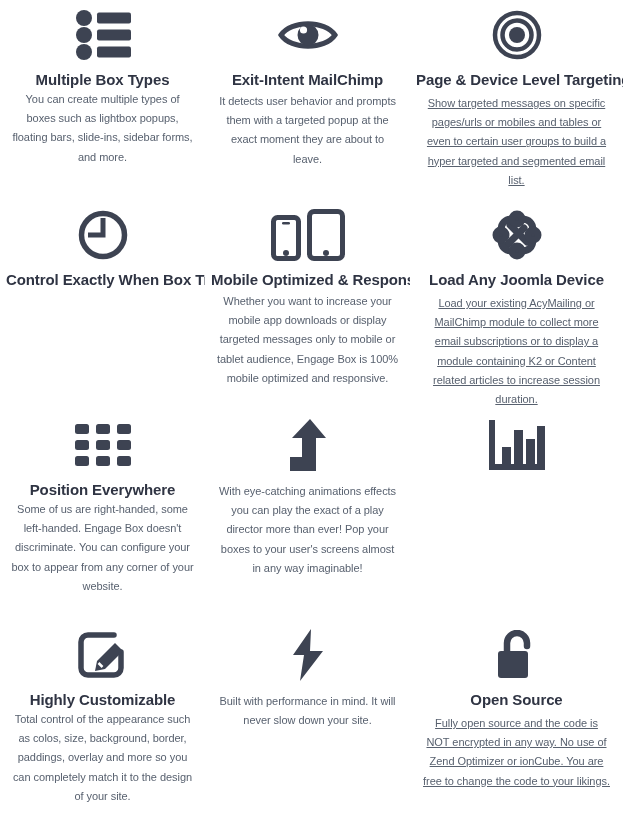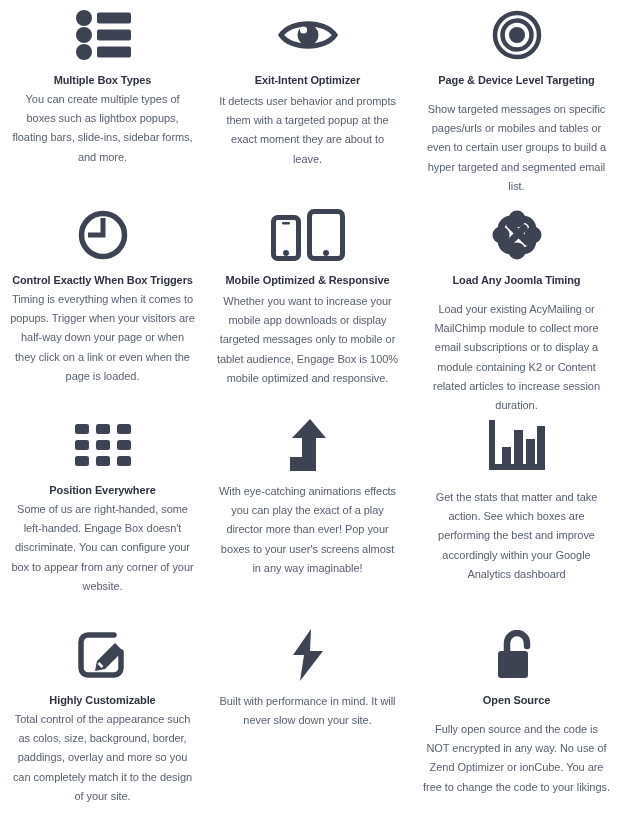--- a/index.html
+++ b/index.html
@@ -28,40 +28,40 @@
   }
   .icon-wrap {
     height: 62px;
     display: flex;
     align-items: center;
     justify-content: center;
     margin-top: 4px;
     margin-bottom: 6px;
   }
   .feature-title {
-    font-size: 11px;
+    font-size: 15px;
     font-weight: bold;
     color: #2f3443;
     line-height: 16px;
     letter-spacing: -0.1px;
     margin-bottom: 2px;
     white-space: nowrap;
     text-align: center;
   }
   .feature-desc {
     font-size: 11px;
     color: #58616f;
     line-height: 19.2px;
     letter-spacing: -0.05px;
     padding: 0 4px;
   }
   
   .col-0 .feature-desc { max-width: 186px; margin: 0 auto; }
   .col-1 .feature-desc { max-width: 184px; margin: 4px auto; }
-  .col-2 .feature-desc { max-width: 188px; margin: 12px auto; }
+  .col-2 .feature-desc { max-width: 188px; margin: 6px auto; text-decoration: underline; }
   svg { display: block; }
 </style>
 </head>
 <body>
 
 <div id="features-grid">
 
   <div class="feature-cell col-0">
     <div class="icon-wrap">
       <span>
@@ -82,21 +82,21 @@
   <div class="feature-cell col-1">
     <div class="icon-wrap">
       <span>
         <svg width="60" height="40" viewBox="0 0 60 40" fill="none">
           <path d="M3 20 C13 5, 47 5, 57 20 C47 35, 13 35, 3 20 Z" stroke="#3d4352" stroke-width="5" fill="#ffffff"></path>
           <circle cx="30" cy="20" r="10.5" fill="#3d4352"></circle>
           <circle cx="25.5" cy="15" r="3.6" fill="#ffffff"></circle>
         </svg>
       </span>
     </div>
-    <div class="feature-title">Exit-Intent Optimizer</div>
+    <div class="feature-title">Exit-Intent MailChimp</div>
     <div class="feature-desc">It detects user behavior and prompts them with a targeted popup at the exact moment they are about to leave.</div>
   </div>
 
   <div class="feature-cell col-2">
     <div class="icon-wrap">
       <span>
         <svg width="50" height="50" viewBox="0 0 50 50" fill="none">
           <circle cx="25" cy="25" r="22" stroke="#3d4352" stroke-width="4.5"></circle>
           <circle cx="25" cy="25" r="14.5" stroke="#3d4352" stroke-width="4.5"></circle>
           <circle cx="25" cy="25" r="8" fill="#3d4352"></circle>
@@ -110,21 +110,20 @@
   <div class="feature-cell col-0">
     <div class="icon-wrap">
       <span>
         <svg width="50" height="50" viewBox="0 0 50 50" fill="none">
           <circle cx="25" cy="25" r="21.5" stroke="#3d4352" stroke-width="5.5"></circle>
           <path d="M25 10.5 L25 25 L12.5 25" stroke="#3d4352" stroke-width="5" stroke-linecap="square" fill="none"></path>
         </svg>
       </span>
     </div>
     <div class="feature-title">Control Exactly When Box Triggers</div>
-    <div class="feature-desc">Timing is everything when it comes to popups. Trigger when your visitors are half-way down your page or when they click on a link or even when the page is loaded.</div>
   </div>
 
   <div class="feature-cell col-1">
     <div class="icon-wrap">
       <span>
         <svg width="74" height="52" viewBox="0 0 74 52" fill="none">
           <rect x="2.5" y="8.5" width="25" height="41" rx="4" stroke="#3d4352" stroke-width="5"></rect>
           <rect x="11" y="13" width="8" height="2.6" rx="1.3" fill="#3d4352"></rect>
           <circle cx="15" cy="44" r="3" fill="#3d4352"></circle>
           <rect x="38.5" y="2.5" width="33" height="47" rx="4.5" stroke="#3d4352" stroke-width="5"></rect>
@@ -146,21 +145,21 @@
           <path d="M39 26 A9 9 0 0 0 26 13"></path>
           <path d="M13 26 A9 9 0 0 0 26 39"></path>
           <path d="M39 26 A9 9 0 0 1 26 39"></path>
           <circle cx="10" cy="26" r="5" fill="#3d4352"></circle>
           <circle cx="42" cy="26" r="5" fill="#3d4352"></circle>
           <circle cx="26" cy="10" r="5" fill="#3d4352"></circle>
           <circle cx="26" cy="42" r="5" fill="#3d4352"></circle>
         </svg>
       </span>
     </div>
-    <div class="feature-title">Load Any Joomla Timing</div>
+    <div class="feature-title">Load Any Joomla Device</div>
     <div class="feature-desc">Load your existing AcyMailing or MailChimp module to collect more email subscriptions or to display a module containing K2 or Content related articles to increase session duration.</div>
   </div>
 
   <div class="feature-cell col-0">
     <div class="icon-wrap">
       <span>
         <svg width="56" height="42" viewBox="0 0 56 42" fill="#3d4352">
           <rect x="0" y="0" width="14" height="10" rx="2.5"></rect>
           <rect x="21" y="0" width="14" height="10" rx="2.5"></rect>
           <rect x="42" y="0" width="14" height="10" rx="2.5"></rect>
@@ -194,21 +193,20 @@
         <svg width="56" height="50" viewBox="0 0 56 50" fill="#3d4352">
           <rect x="0" y="0" width="6" height="50"></rect>
           <rect x="0" y="44" width="56" height="6"></rect>
           <rect x="13" y="27" width="9" height="17"></rect>
           <rect x="25" y="10" width="9" height="34"></rect>
           <rect x="37" y="19" width="9" height="25"></rect>
           <rect x="48" y="6" width="8" height="38"></rect>
         </svg>
       </span>
     </div>
-    <div class="feature-desc">Get the stats that matter and take action. See which boxes are performing the best and improve accordingly within your Google Analytics dashboard</div>
   </div>
 
   <div class="feature-cell col-0">
     <div class="icon-wrap">
       <span>
         <svg width="52" height="50" viewBox="0 0 52 50" fill="none">
           <path d="M37 5 H11 A7 7 0 0 0 4 12 V38 A7 7 0 0 0 11 45 H37 A7 7 0 0 0 44 38 V22" stroke="#3d4352" stroke-width="5.5" stroke-linecap="round"></path>
           <path d="M20 31 L38 13 L46 21 L28 39 L18 41 Z" fill="#3d4352"></path>
           <path d="M21.5 33 L25.5 37" stroke="#ffffff" stroke-width="2.5"></path>
         </svg>

